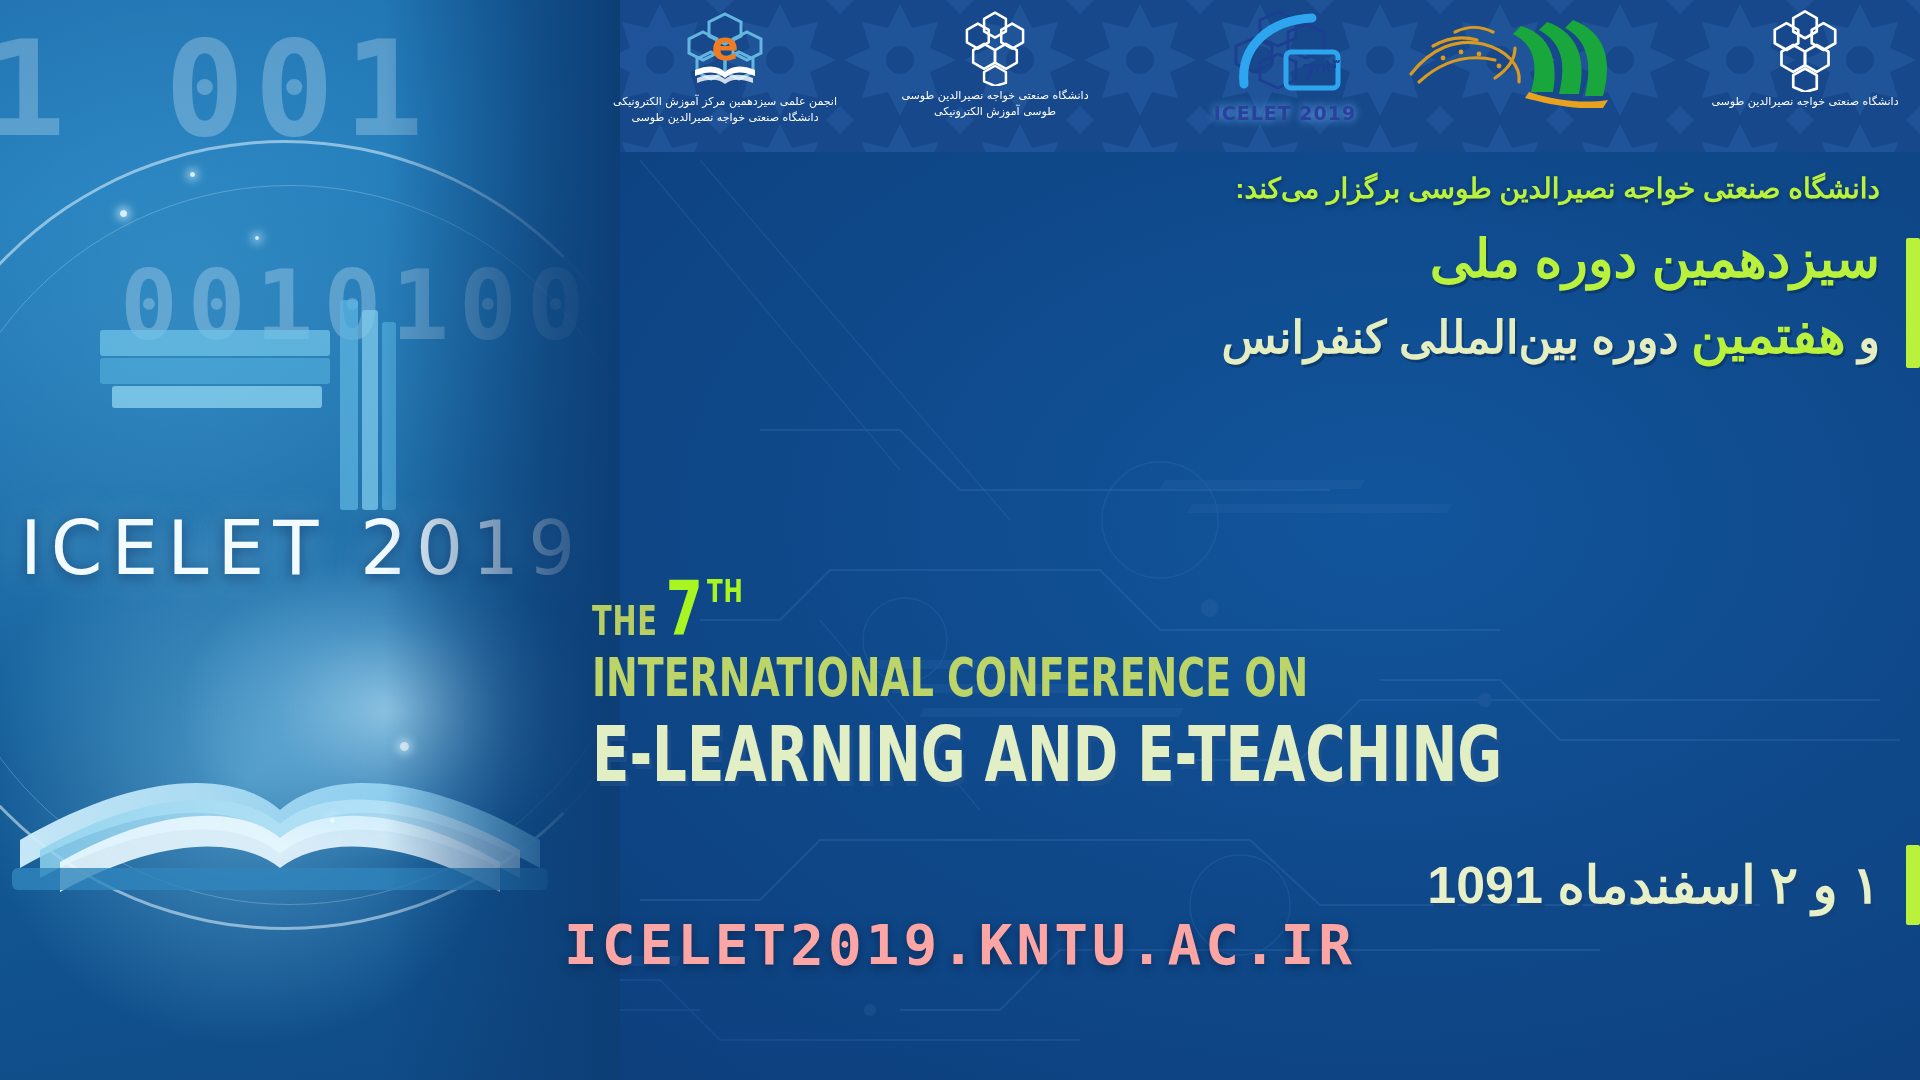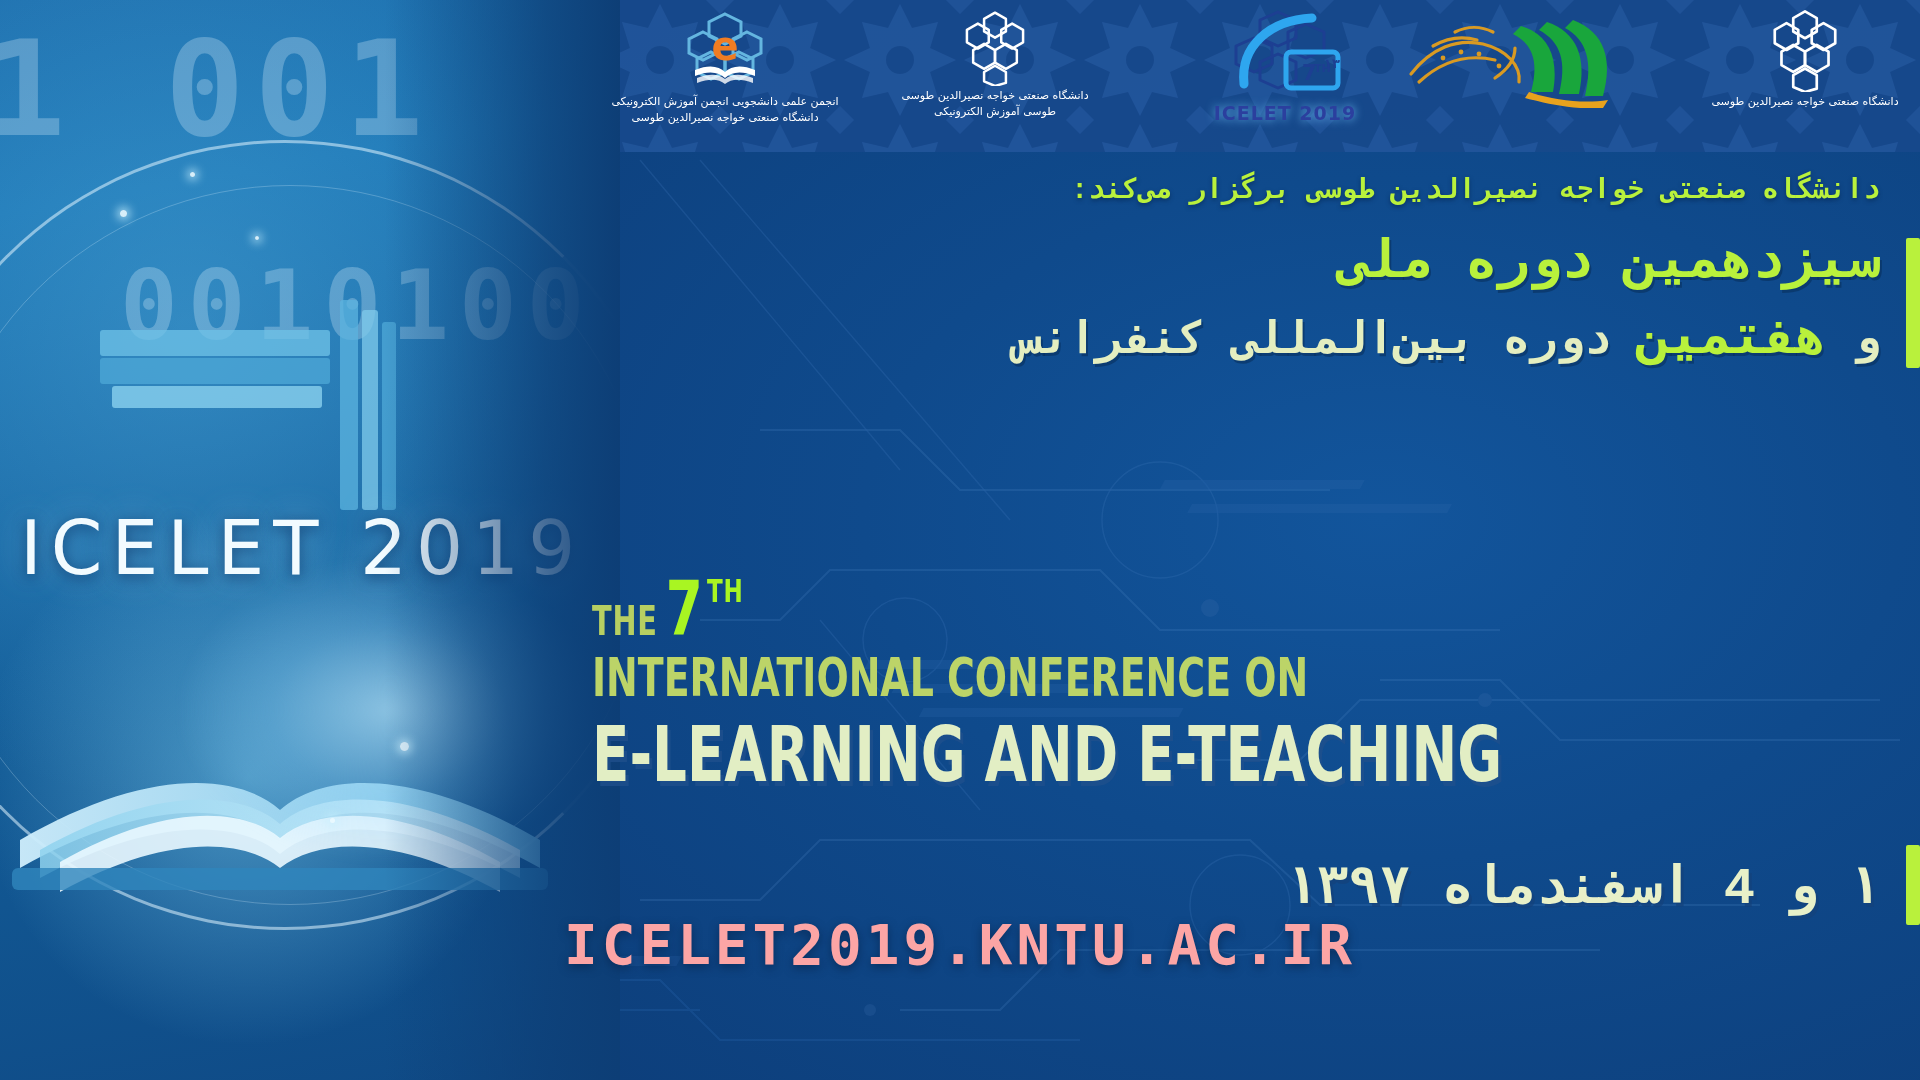--- a/index.html
+++ b/index.html
@@ -104,21 +104,21 @@
   .logo-5{left:1700px;width:210px;}
 
   .icelet-logo-text{
     font-size:19px;font-weight:700;letter-spacing:1px;color:#2b3f9e;
     text-shadow:0 0 10px rgba(120,200,255,.9);
     margin-top:-4px;
   }
 
   
   .rtl{direction:rtl;text-align:center;white-space:nowrap;
-       font-family:Liberation Mono, monospace;}
+       font-family:Liberation Sans, sans-serif;}
 
   .host-line{
     position:absolute;right:40px;top:172px;
     font-size:28px;font-weight:700;color:#b9f13c;
     text-shadow:0 2px 4px rgba(5,35,75,.6);
   }
   .edition-national{
     position:absolute;right:40px;top:228px;
     font-size:53px;font-weight:700;color:#b9f13c;
     text-shadow:2px 3px 0 rgba(8,45,90,.55);
@@ -299,21 +299,21 @@
           <path d="M22 24 L36 31 L36 45 L22 52 L8 45 L8 31 Z"></path>
           <path d="M66 24 L80 31 L80 45 L66 52 L52 45 L52 31 Z"></path>
           <path d="M30 44 L44 51 L44 64 L30 71 L16 64 L16 51 Z"></path>
           <path d="M58 44 L72 51 L72 64 L58 71 L44 64 L44 51 Z"></path>
         </g>
         <text x="44" y="52" text-anchor="middle" font-family="DejaVu Sans, sans-serif" font-size="40" font-weight="700" fill="#f07c22">e</text>
         <path d="M14 62 C28 56 38 58 44 64 C50 58 60 56 74 62 L74 68 C60 62 50 64 44 70 C38 64 28 62 14 68 Z" fill="#ffffff"></path>
         <path d="M16 70 C29 65 38 66 44 71 C50 66 59 65 72 70 L72 75 C59 70 50 71 44 76 C38 71 29 70 16 75 Z" fill="#ffffff" opacity=".8"></path>
       </svg>
       <div class="cap">
-        <span>انجمن علمی دانشجویی انجمن آموزش الکترونیکی</span><br>
+        <span>انجمن علمی سیزدهمین مرکز آموزش الکترونیکی</span><br>
         <span>دانشگاه صنعتی خواجه نصیرالدین طوسی</span>
       </div>
     </div>
 
     <div class="logo logo-2">
       <svg width="78" height="78" viewBox="0 0 100 100" xmlns="http://www.w3.org/2000/svg" aria-hidden="true">
         <g fill="none" stroke="#ffffff" stroke-width="3.2" stroke-linejoin="round">
           <path d="M50 6 L64 14 L64 30 L50 38 L36 30 L36 14 Z"></path>
           <path d="M28 20 L42 28 L42 44 L28 52 L14 44 L14 28 Z"></path>
           <path d="M72 20 L86 28 L86 44 L72 52 L58 44 L58 28 Z"></path>
@@ -401,17 +401,17 @@
   <div class="en-block">
     <div class="en-the">
       <span>THE</span>
       <span class="num">7</span>
       <span class="sup">TH</span>
     </div>
     <div class="en-conf">INTERNATIONAL CONFERENCE ON</div>
     <div class="en-main">E-LEARNING AND E-TEACHING</div>
   </div>
 
-  <div class="rtl date-fa">۱ و 4 اسفندماه ۱۳۹۷</div>
+  <div class="rtl date-fa">۱ و ۲ اسفندماه 1091</div>
 
   <div class="url">ICELET2019.KNTU.AC.IR</div>
 
 </div>
 
 </body></html>

